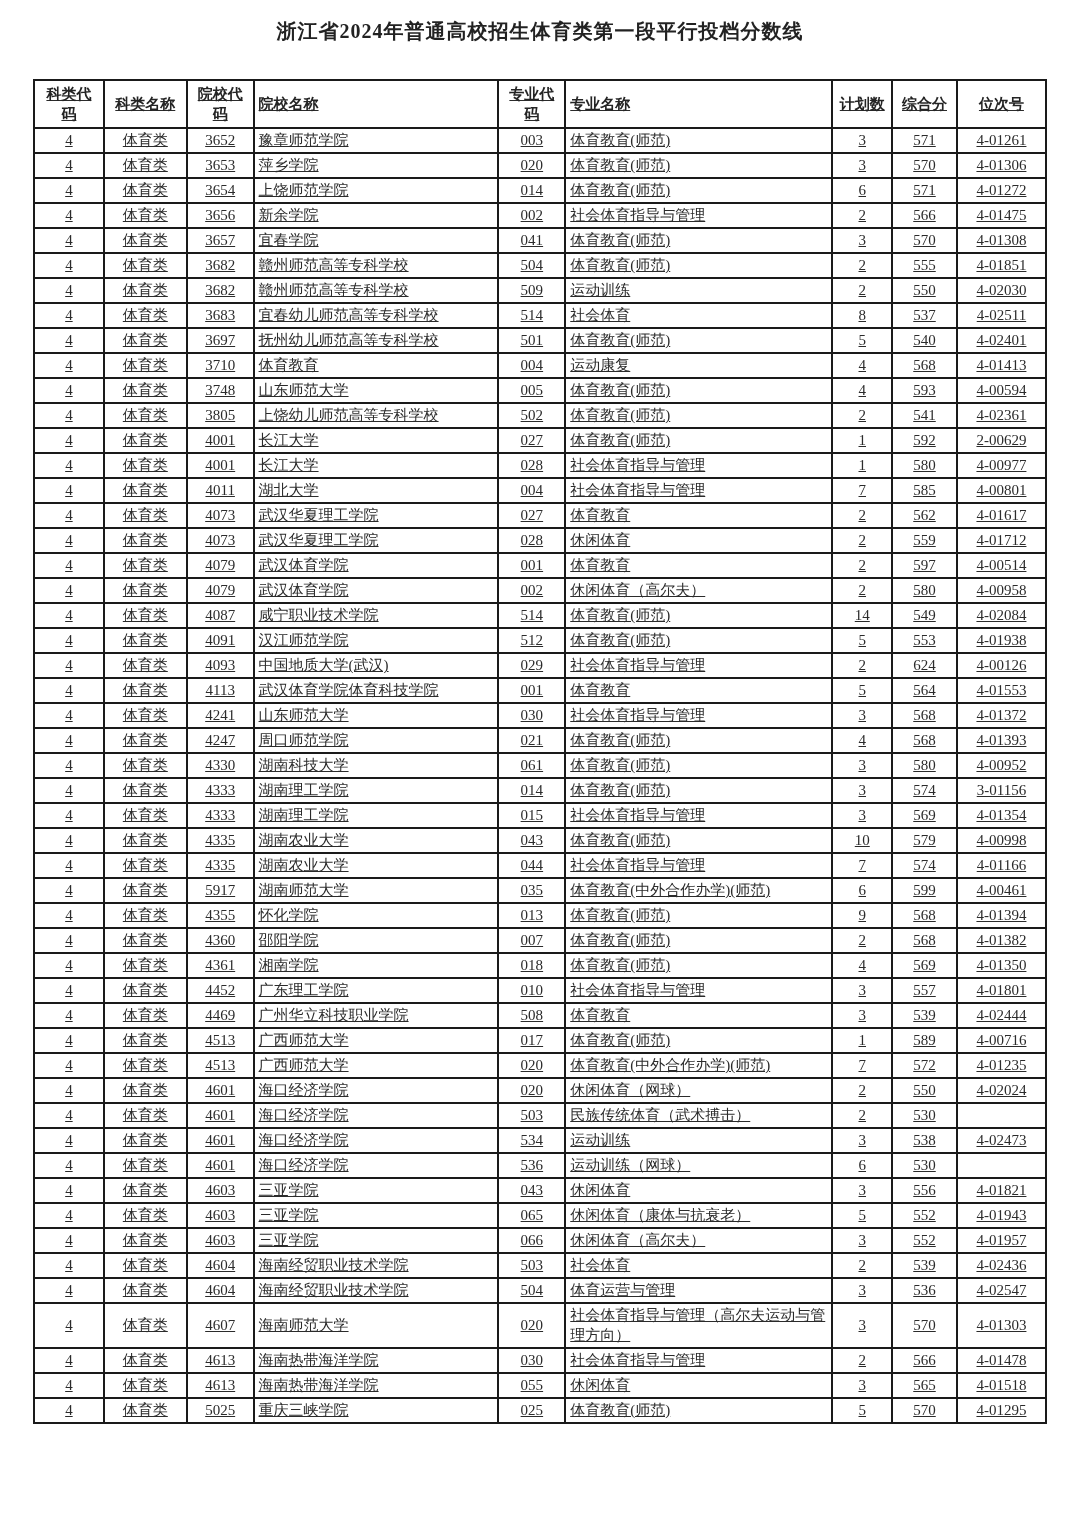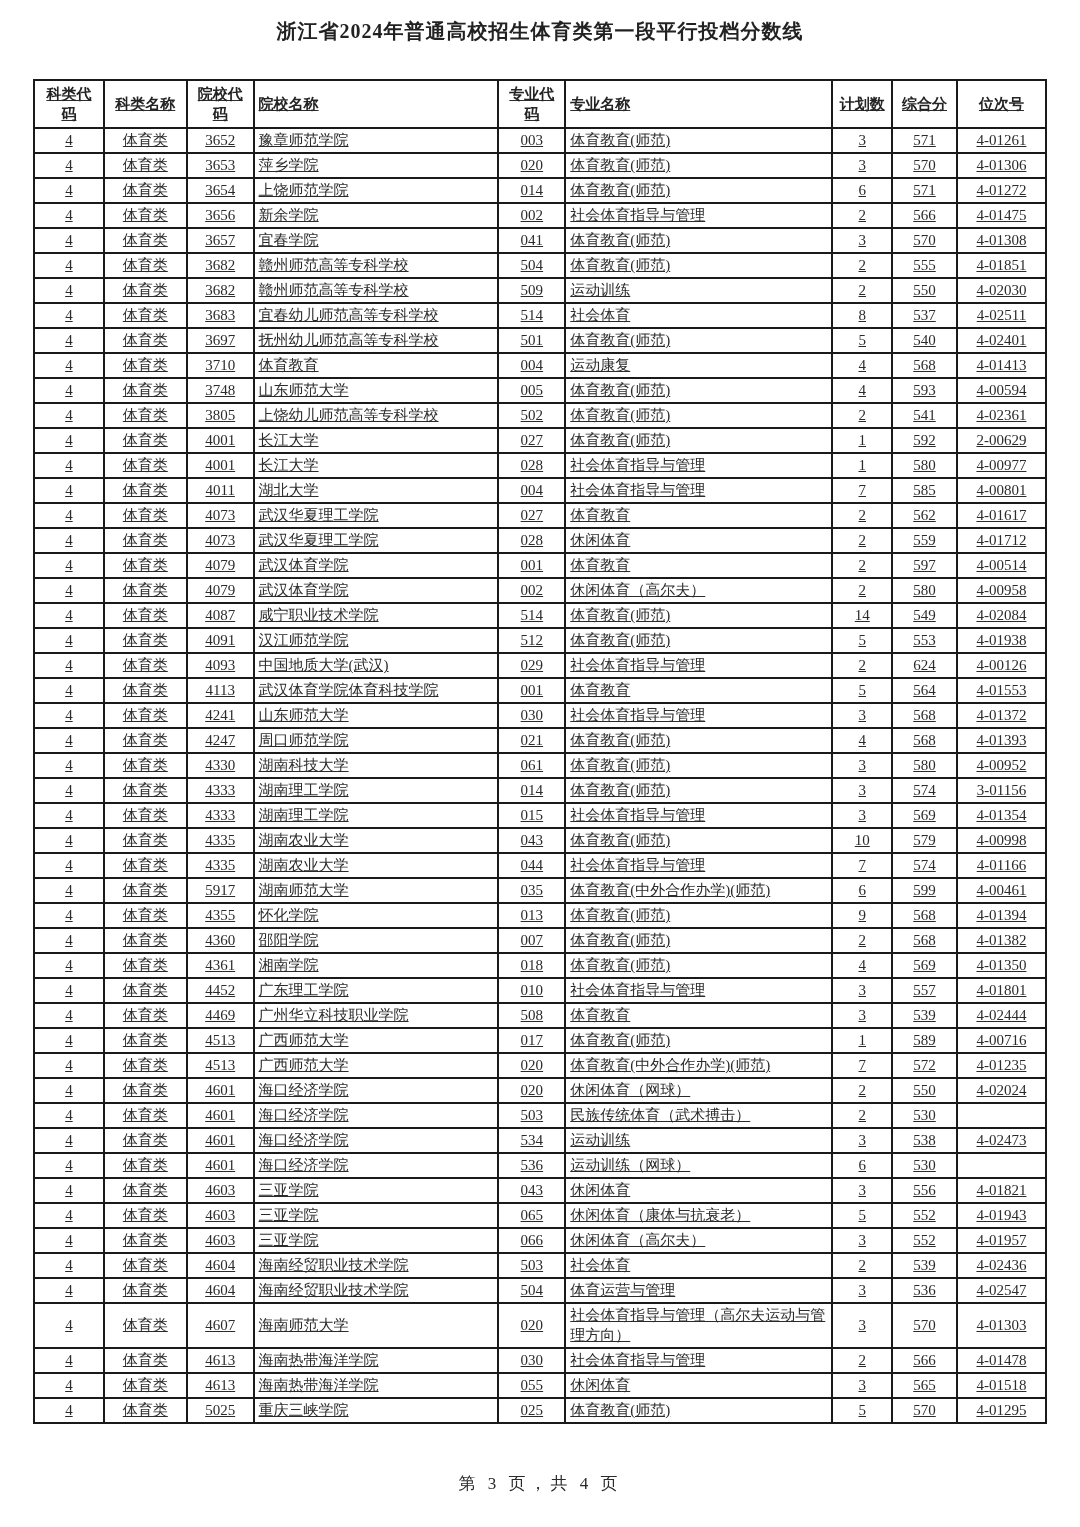--- a/index.html
+++ b/index.html
@@ -673,15 +673,14 @@
           <td>重庆三峡学院</td>
           <td>025</td>
           <td>体育教育(师范)</td>
           <td>5</td>
           <td>570</td>
           <td>4-01295</td>
         </tr>
       </tbody>
   </table>
 
-  <div class="page-footer">第 3 页，共 4 页</div>
 
 </div>
 
 </body></html>

